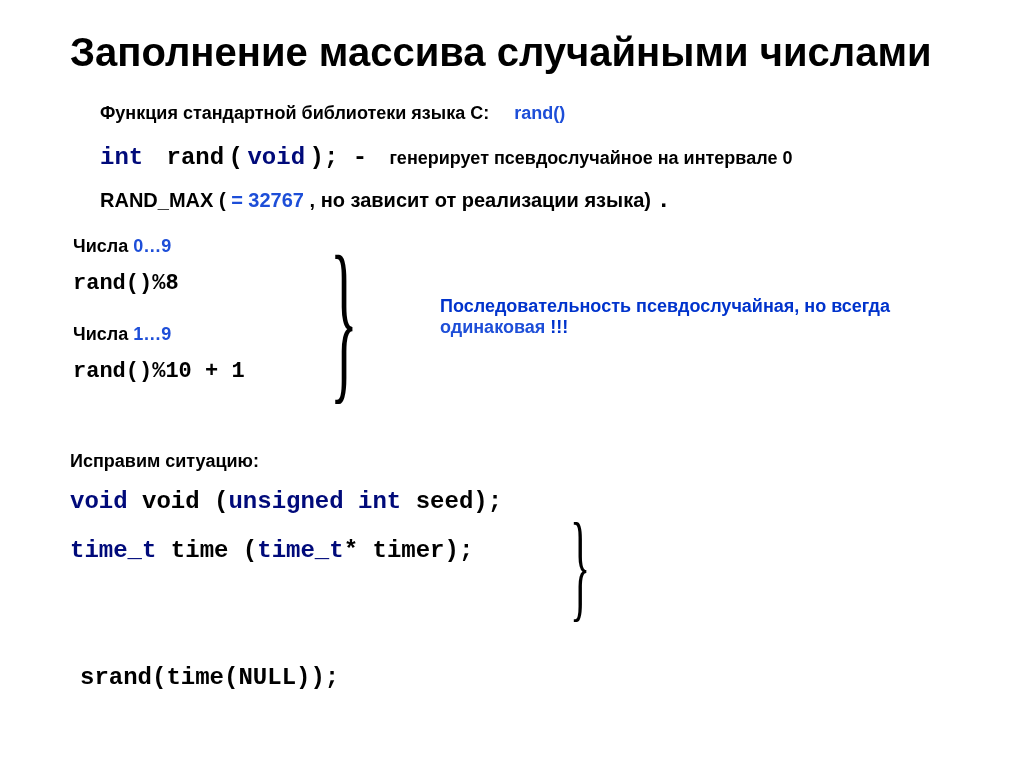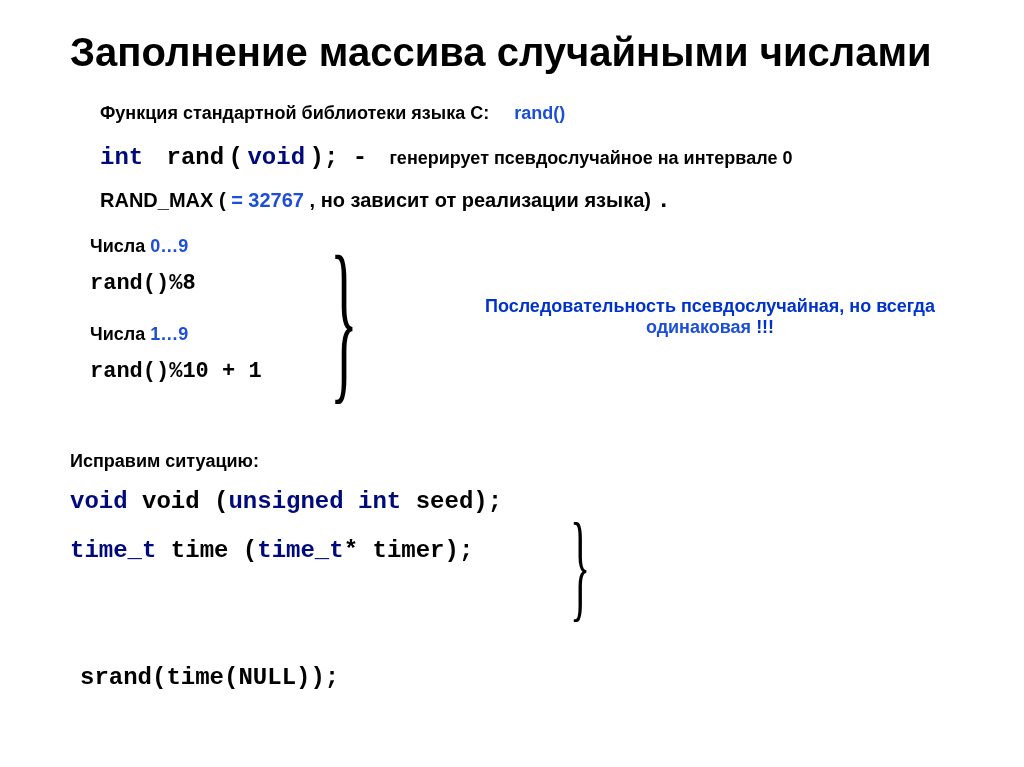--- a/index.html
+++ b/index.html
@@ -40,42 +40,41 @@
   .mt20 { margin-top: 20px; }
   .pad-left { padding-left: 30px; }
 
   .examples-block {
     position: relative;
     margin-top: 22px;
     height: 180px;
   }
   .examples-left {
     position: absolute;
-    left: 20px;
+    left: 3px;
     top: 0;
     width: 230px;
   }
   .brace1 {
     position: absolute;
     left: 260px;
     top: -6px;
     font-family: "Times New Roman", serif;
     font-size: 180px;
     line-height: 180px;
     transform: scaleX(0.32);
     transform-origin: left center;
   }
   .seq-note {
     position: absolute;
     left: 370px;
     top: 60px;
     width: 540px;
     font-size: 18px;
     font-weight: 700;
-    text-align: center;
   }
 
   .fix-block {
     margin-top: 35px;
   }
   .fix-left {
     display: inline-block;
     vertical-align: top;
     width: 510px;
   }

